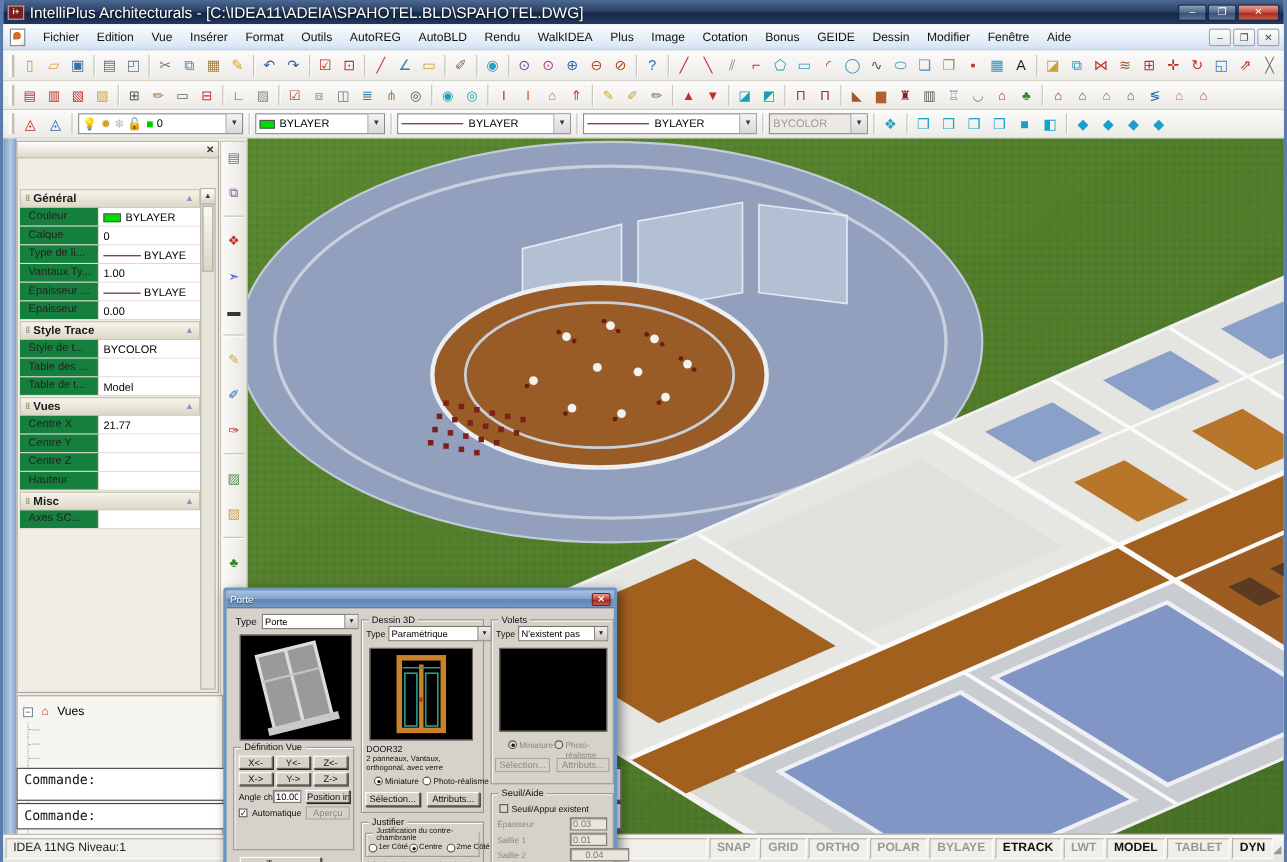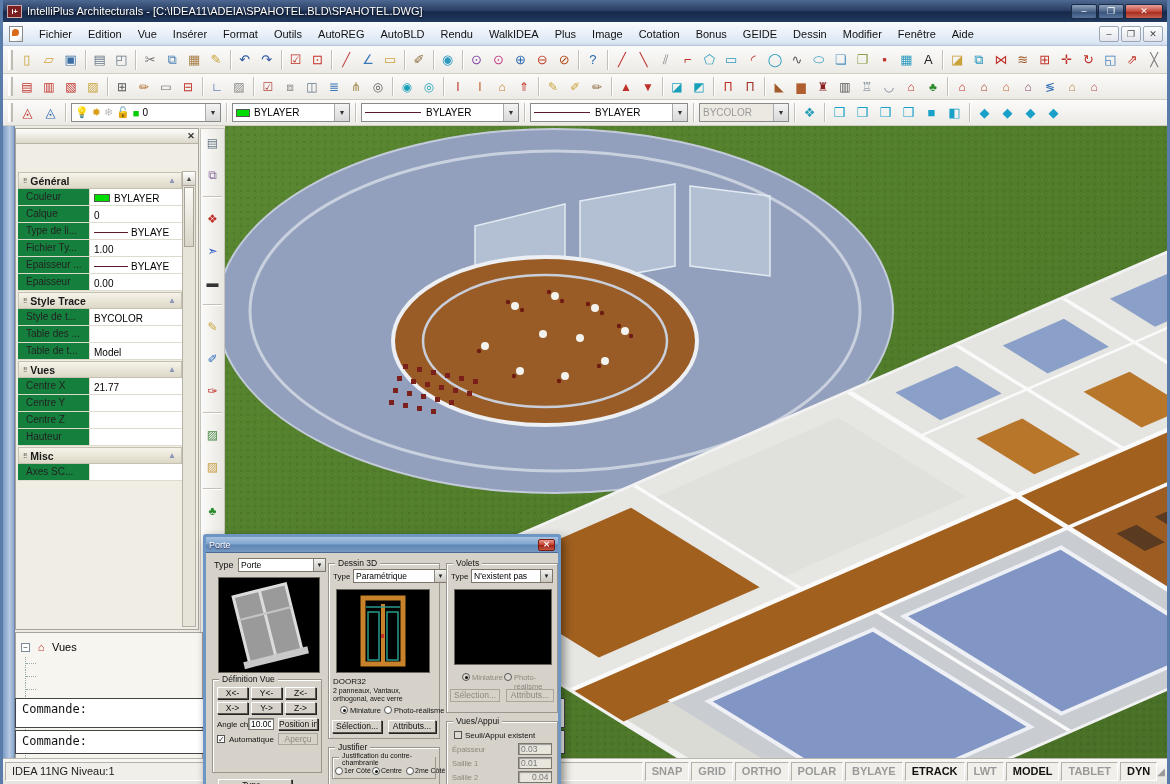--- a/index.html
+++ b/index.html
@@ -3,21 +3,21 @@
 <meta charset="utf-8">
 <style>
   * { margin:0; padding:0; box-sizing:border-box; }
   html,body { width:1170px; height:784px; overflow:hidden; }
   body { font-family:"Liberation Sans", sans-serif; font-size:11px; background:#b8c6dc; position:relative; }
   #app { position:absolute; inset:0; background:#f2f1ed; border-left:3px solid #5a7cab; border-right:3px solid #5a7cab; }
 
   
   .titlebar { height:22px; background:linear-gradient(180deg,#47engage 0%); background:linear-gradient(180deg,#4a6590 0%,#2b4268 45%,#152档档?); background:linear-gradient(180deg,#4d6892 0%,#2c4166 45%,#16294a 55%,#223a61 100%); color:#fff; display:flex; align-items:center; padding:0 4px; }
   .titlebar .app-ico { width:15px; height:13px; background:#7a1f1f; border:1px solid #caa; color:#fff; font-size:7px; line-height:11px; text-align:center; margin-right:5px; font-weight:bold; }
-  .titlebar .ttl { font-size:11px; text-shadow:0 1px 2px #000; white-space:nowrap; }
+  .titlebar .ttl { font-size:14px; text-shadow:0 1px 2px #000; white-space:nowrap; }
   .winbtns { margin-left:auto; display:flex; gap:1px; }
   .winbtn { width:26px; height:15px; border:1px solid #1a2a44; border-radius:2px; background:linear-gradient(180deg,#8fa3bd,#4d6488 50%,#36517a 55%,#5a769e); color:#fff; font-size:9px; line-height:13px; text-align:center; }
   .winbtn.close { background:linear-gradient(180deg,#e8a29a,#c4493c 50%,#a52d20 55%,#c85f4e); width:38px; }
 
   
   .menubar { height:24px; background:linear-gradient(180deg,#fafcfe,#dde8f5 85%,#cfdcee); border-bottom:1px solid #b8c6da; display:flex; align-items:center; padding:0 4px; }
   .menubar .doc-ico { width:14px; height:16px; background:linear-gradient(135deg,#fff 70%,#d8d8d8); border:1px solid #888; margin:0 8px 0 2px; position:relative; }
   .menubar .doc-ico::before { content:""; position:absolute; left:2px; top:2px; width:7px; height:7px; background:#d86a18; border-radius:50% 50% 50% 0; }
   .menu-item { padding:3px 8px; color:#111; cursor:default; border-radius:2px; }
   .menubar .winbtns2 { margin-left:auto; display:flex; gap:2px; }
@@ -694,21 +694,21 @@
             </span>
           </div>
           <div class="prow">
             <span class="lbl">Type de li...</span>
             <span class="val">
               <span class="ln"></span>
               <span>BYLAYE</span>
             </span>
           </div>
           <div class="prow">
-            <span class="lbl">Fichier Ty...</span>
+            <span class="lbl">Vantaux Ty...</span>
             <span class="val">
               <span>1.00</span>
             </span>
           </div>
           <div class="prow">
             <span class="lbl">Epaisseur ...</span>
             <span class="val">
               <span class="ln"></span>
               <span>BYLAYE</span>
             </span>
@@ -962,31 +962,31 @@
       </div>
       <div class="preview" style="left:248px;top:52px;width:98px;height:76px;"></div>
       <span class="rad on dis" style="left:256px;top:136px;"></span>
       <span class="lbl9 dis" style="left:266px;top:136px;font-size:7.5px;">Miniature</span>
       <span class="rad dis" style="left:298px;top:136px;"></span>
       <span class="lbl9 dis" style="left:308px;top:136px;font-size:7.5px;">Photo-réalisme</span>
       <div class="dbtn dis" style="left:244px;top:152px;width:50px;height:13px;">Sélection...</div>
       <div class="dbtn dis" style="left:300px;top:152px;width:48px;height:13px;">Attributs...</div>
 
       <div class="fld" style="left:240px;top:184px;width:112px;height:86px;">
-        <span class="fld-cap">Vues/Appui</span>
+        <span class="fld-cap">Seuil/Aide</span>
       </div>
       <span class="cbx dis" style="left:248px;top:194px;"></span>
       <span class="lbl9" style="left:259px;top:194px;font-size:8px;">Seuil/Appui existent</span>
       <div id="seuilRows">
           <span class="lbl9 dis" style="left: 246px; top: 208px; font-size: 7.5px;">Épaisseur</span>
           <input class="dinput dis" value="0.03" style="left: 312px; top: 206px; width: 34px;">
           <span class="lbl9 dis" style="left: 246px; top: 222px; font-size: 7.5px; text-align: right;">Saillie 1</span>
           <input class="dinput dis" value="0.01" style="left: 312px; top: 220px; width: 34px;">
           <span class="lbl9 dis" style="left: 246px; top: 236px; font-size: 7.5px;">Saillie 2</span>
-          <input class="dinput dis" value="0.04" style="left: 312px; top: 234px; width: 34px; padding-left: 13px;">
+          <input class="dinput dis" value="0.04" style="left: 312px; top: 234px; width: 54px; padding-left: 13px;">
         </div>
 
     </div>
   </div>
 
   <div class="statusbar">
     <div class="scell left">IDEA 11NG Niveau:1</div>
     <div class="scell coords">-1.67,17.33,0.00</div>
     <span id="statusToggles" style="display:flex;">
         <div class="scell stoggle">SNAP</div>

